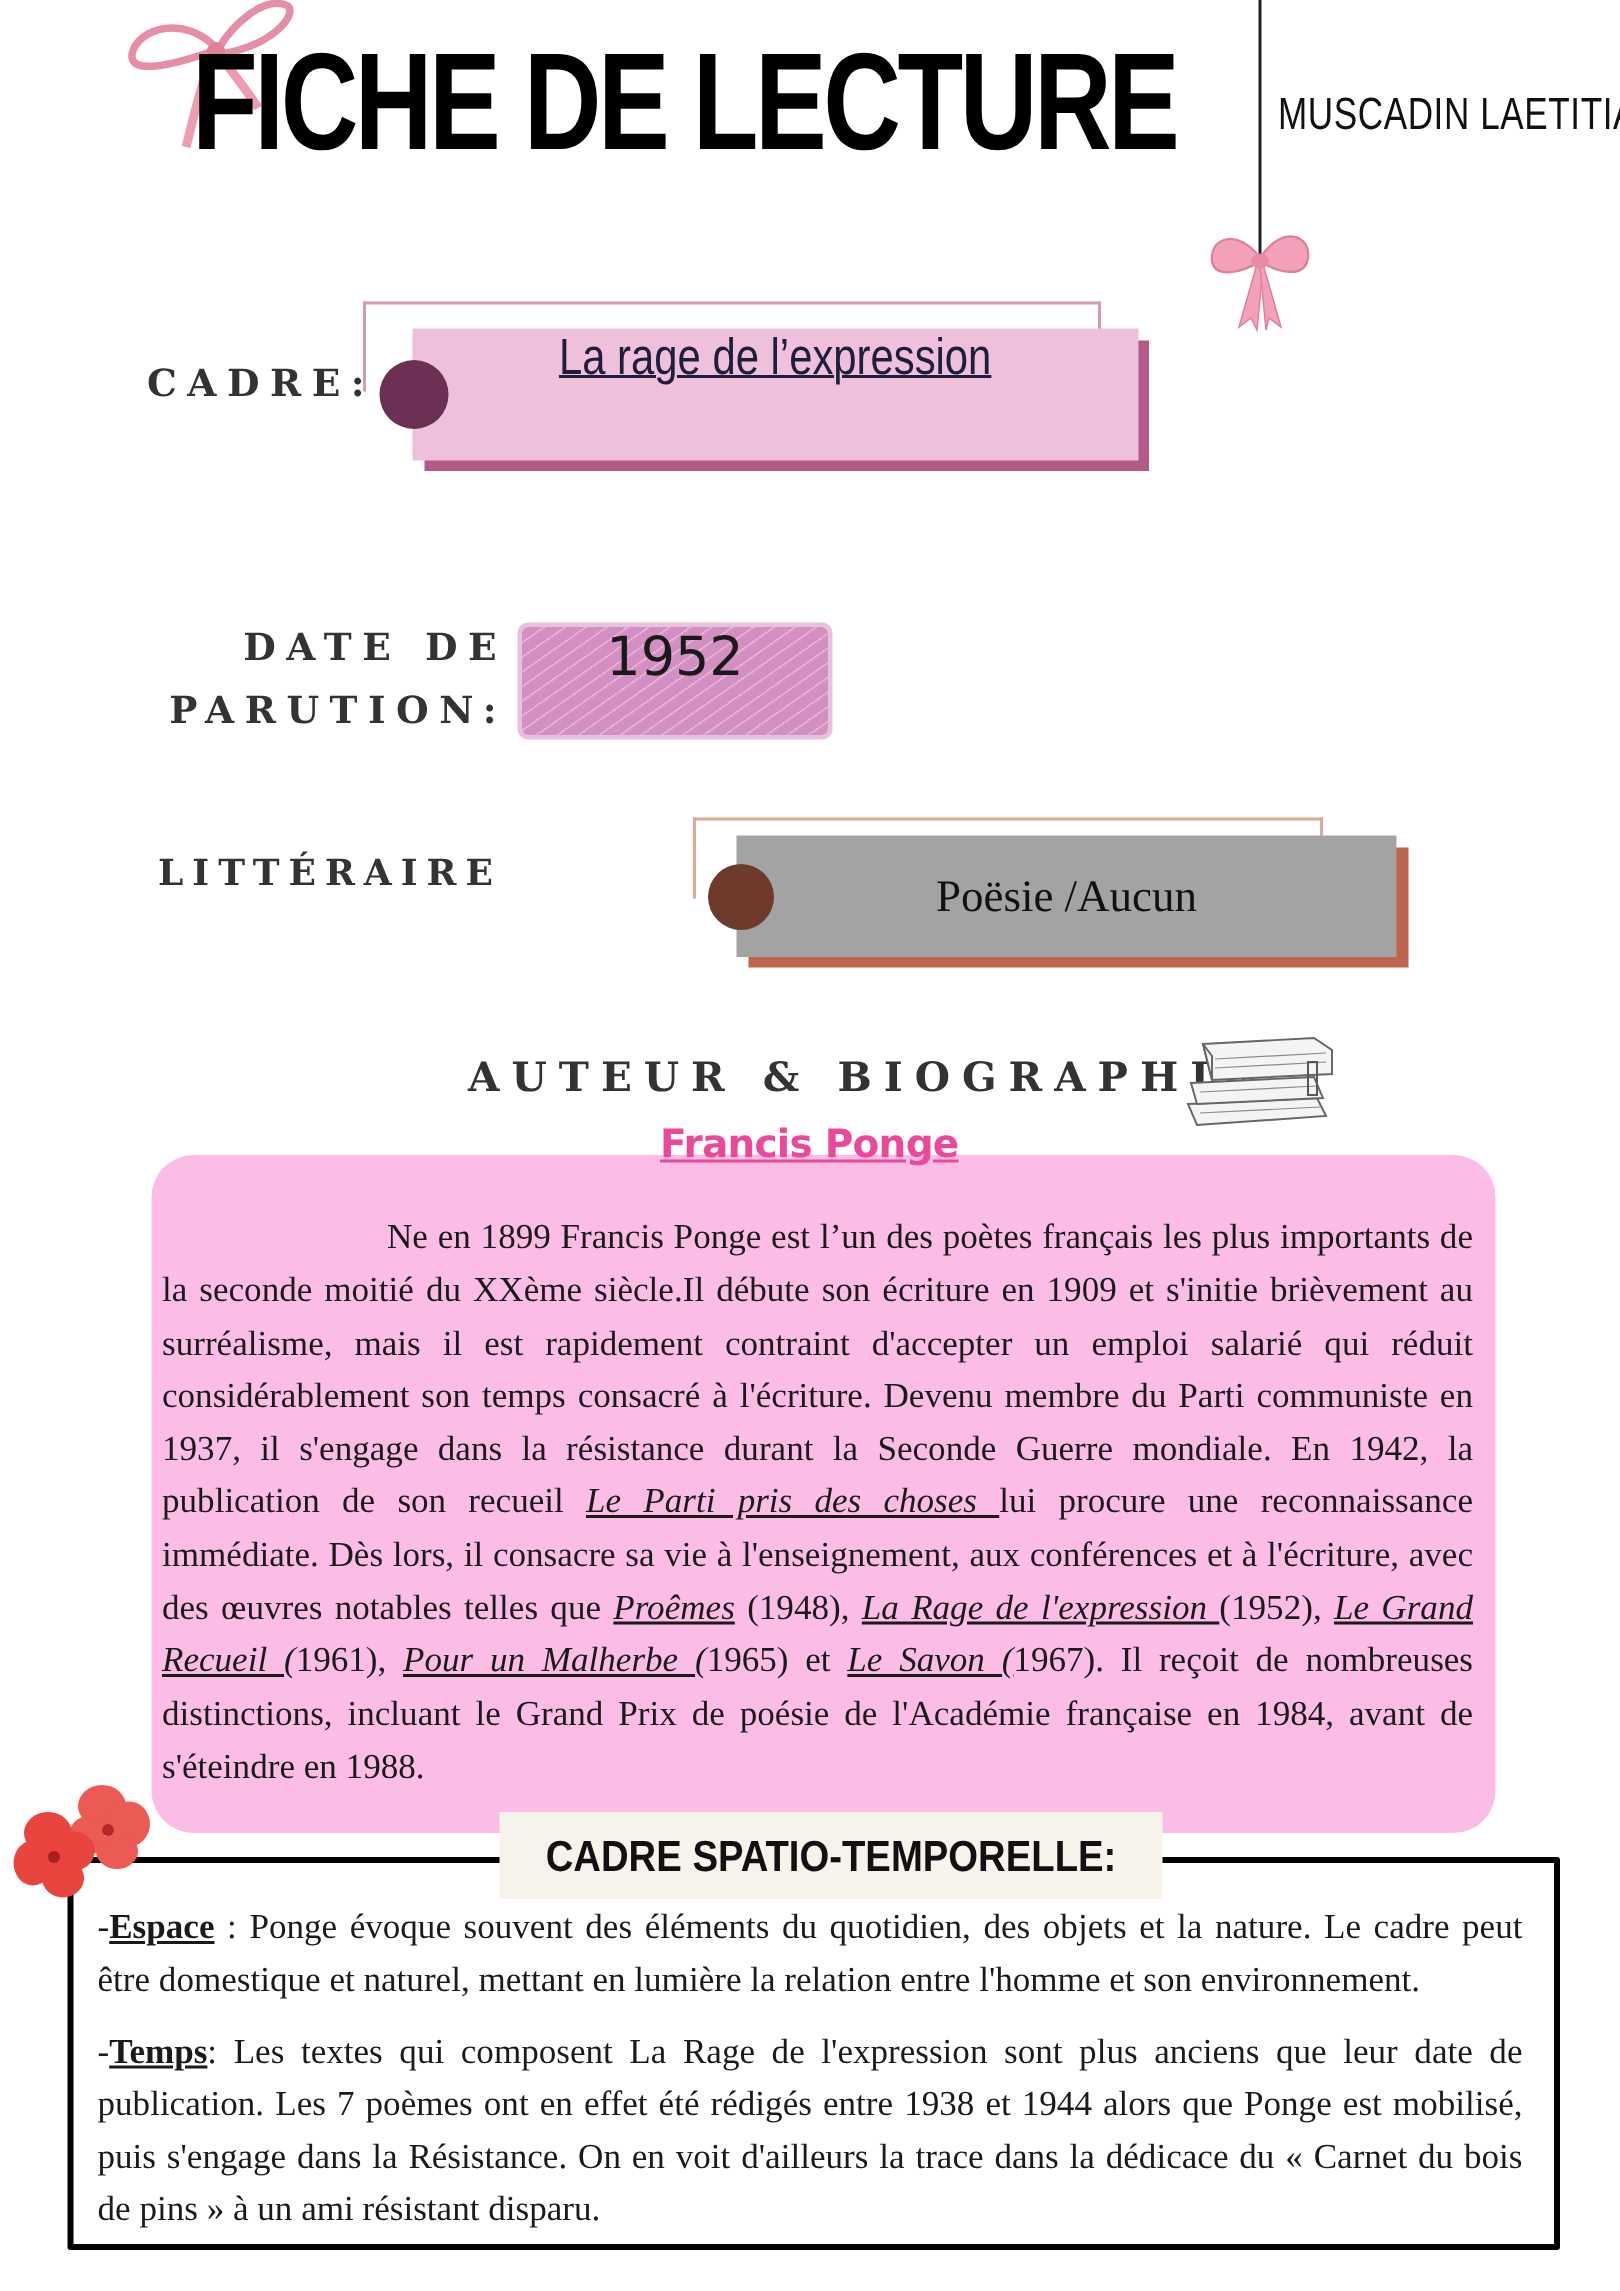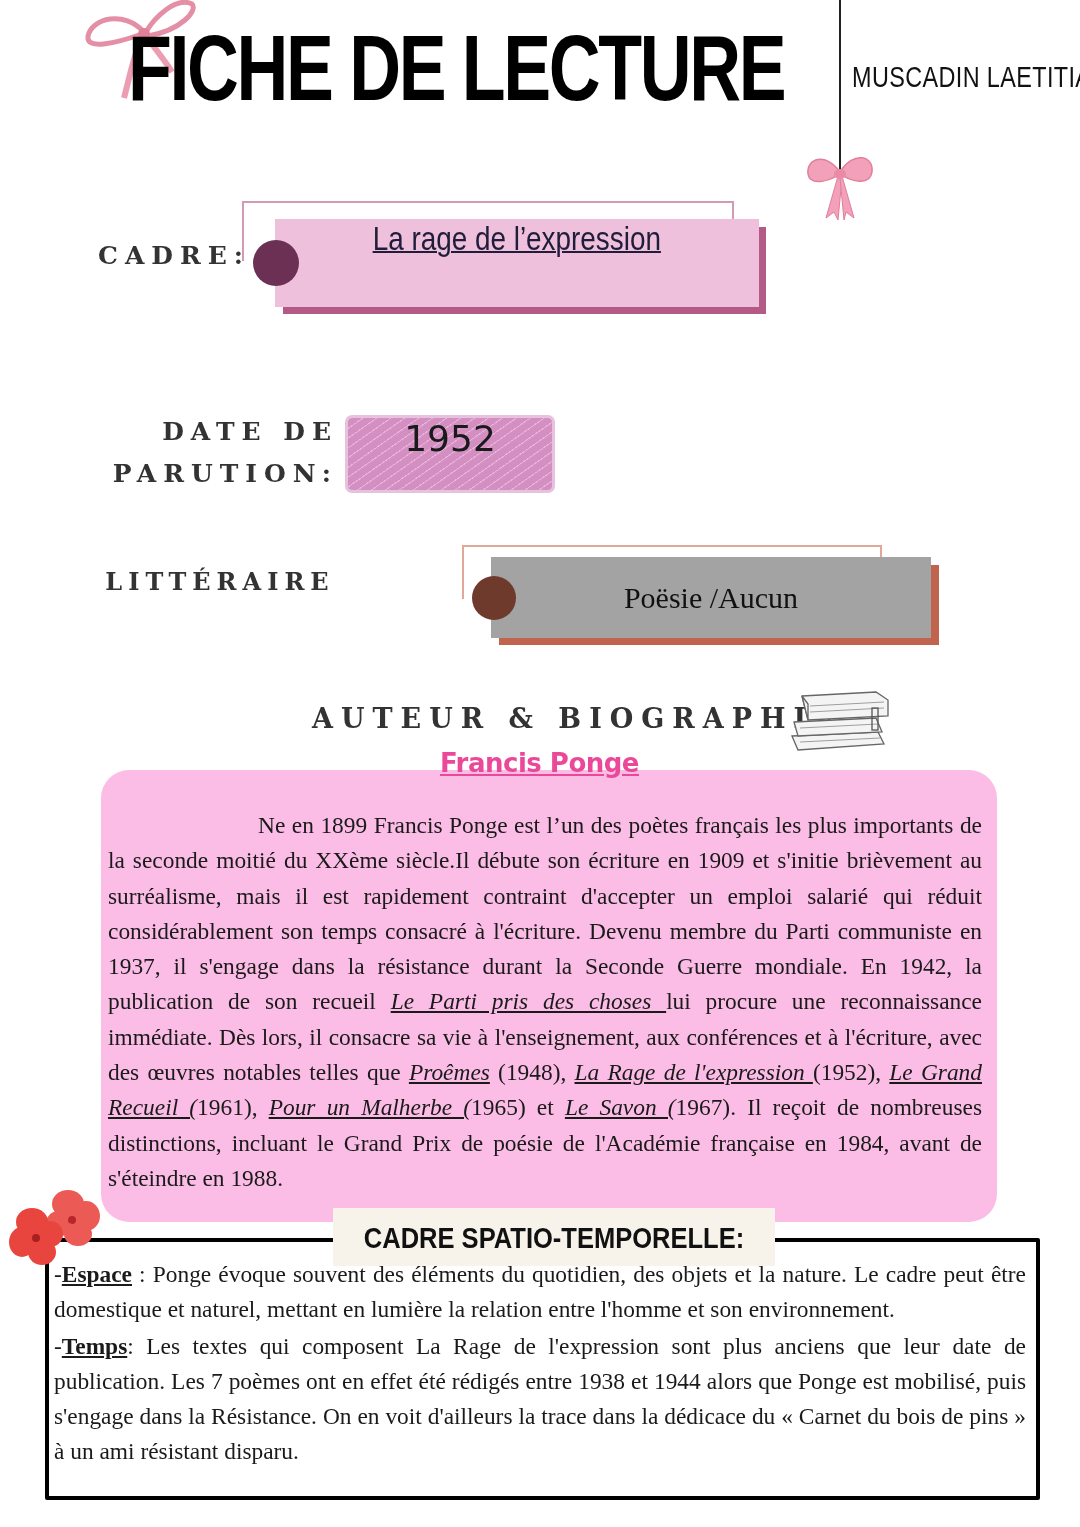--- a/index.html
+++ b/index.html
@@ -54,21 +54,21 @@
 
   
   .flowers { left:8px; top:1186px; width:95px; height:84px; }
 
   
   .cadre-box { left:45px; top:1238px; width:995px; height:262px; border:4px solid #000; box-sizing:border-box; border-radius:2px; }
   .cadre-title-bg { left:333px; top:1208px; width:442px; height:58px; background:#f7f3ea; }
   .cadre-title { left:333px; top:1222px; width:442px; text-align:center; font-family:"Liberation Sans", sans-serif; font-weight:bold; font-size:29px; color:#111; transform:scaleX(0.88); white-space:nowrap; }
   .cadre-text { left:53px; top:1256px; width:974px; font-family:"Liberation Serif", serif; font-size:23.4px; line-height:35.3px; text-align:justify; color:#1a1a1a; }
   .cadre-text .kw { font-weight:bold; text-decoration:underline; }
-  .cadre-text p { margin:1px; }
+  .cadre-text p { margin:12px; }
 </style>
 </head>
 <body>
 
 <svg class="abs" style="left:84px;top:0;width:112px;height:100px;" viewBox="0 0 112 100">
   <path d="M60 32 C40 10, 8 18, 4 36 C2 50, 30 44, 58 34" fill="none" stroke="#e58fa6" stroke-width="5"></path>
   <path d="M62 32 C70 18, 92 -4, 108 4 C114 10, 98 30, 64 36" fill="none" stroke="#e58fa6" stroke-width="5"></path>
   <path d="M58 36 C50 55, 46 75, 40 98" fill="none" stroke="#ec9db1" stroke-width="6"></path>
   <path d="M62 36 C72 50, 82 62, 88 72" fill="none" stroke="#ec9db1" stroke-width="6"></path>
   <circle cx="60" cy="34" r="6" fill="#e07f98"></circle>

